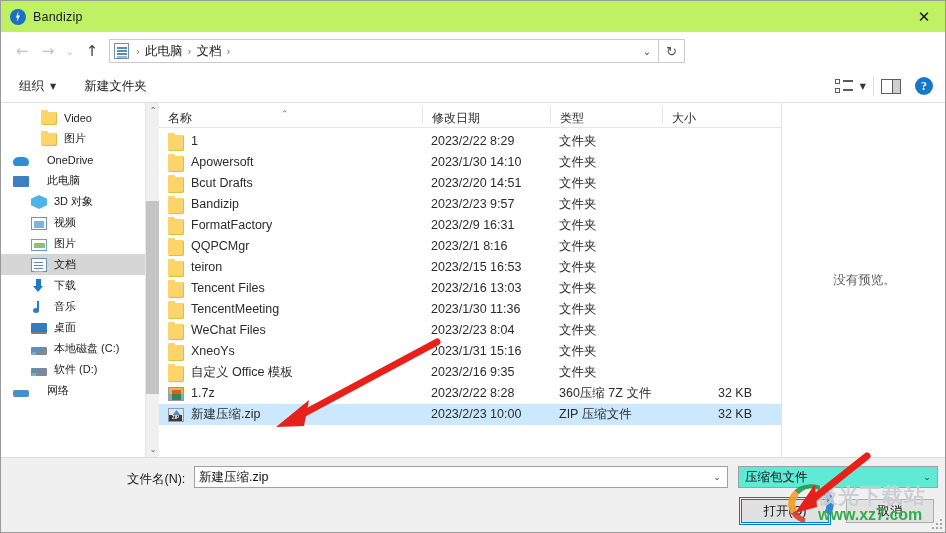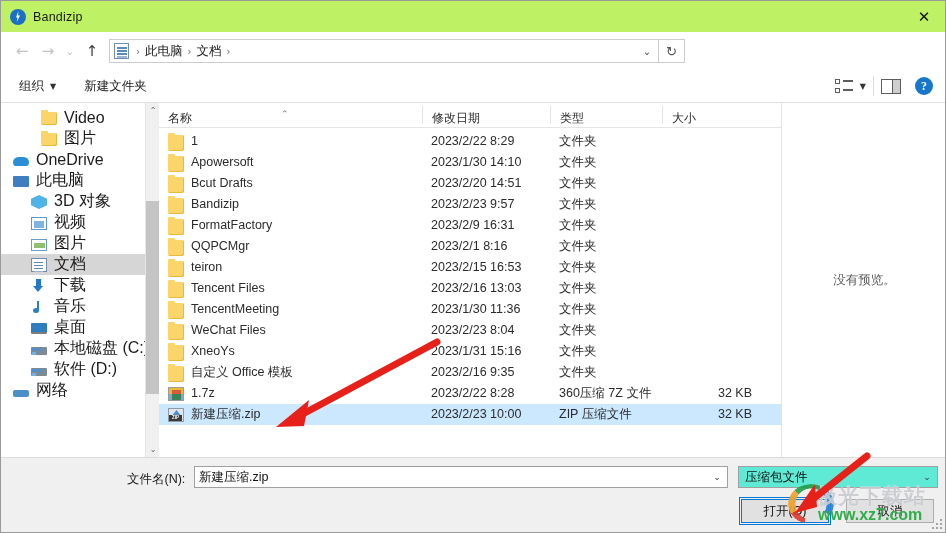--- a/index.html
+++ b/index.html
@@ -168,23 +168,23 @@
   }
   
   .sidebar {
     width: 158px; height: 354px;
     background: #ffffff;
     position: relative;
     overflow: hidden;
   }
   .side-item {
     height: 21px; display: flex; align-items: center;
-    font-size: 16px; color: #1b1b1b; white-space: nowrap;
-  }
-  .side-item.indent0 { padding-left: 12px; }
+    font-size: 11px; color: #1b1b1b; white-space: nowrap;
+  }
+  .side-item.indent0 { padding-left: 12px; gap: 11px; }
   .side-item.indent1 { padding-left: 30px; }
   .side-item.indent2 { padding-left: 40px; }
   .side-item.sel { background: #d6d6d6; }
   .side-ico { width: 16px; height: 16px; margin-right: 7px; flex: 0 0 auto; position: relative; }
   .side-label { overflow: hidden; }
 
   
   .ic-folder {
     background: #fbd46a;
     border-radius: 1px 2px 2px 2px;

